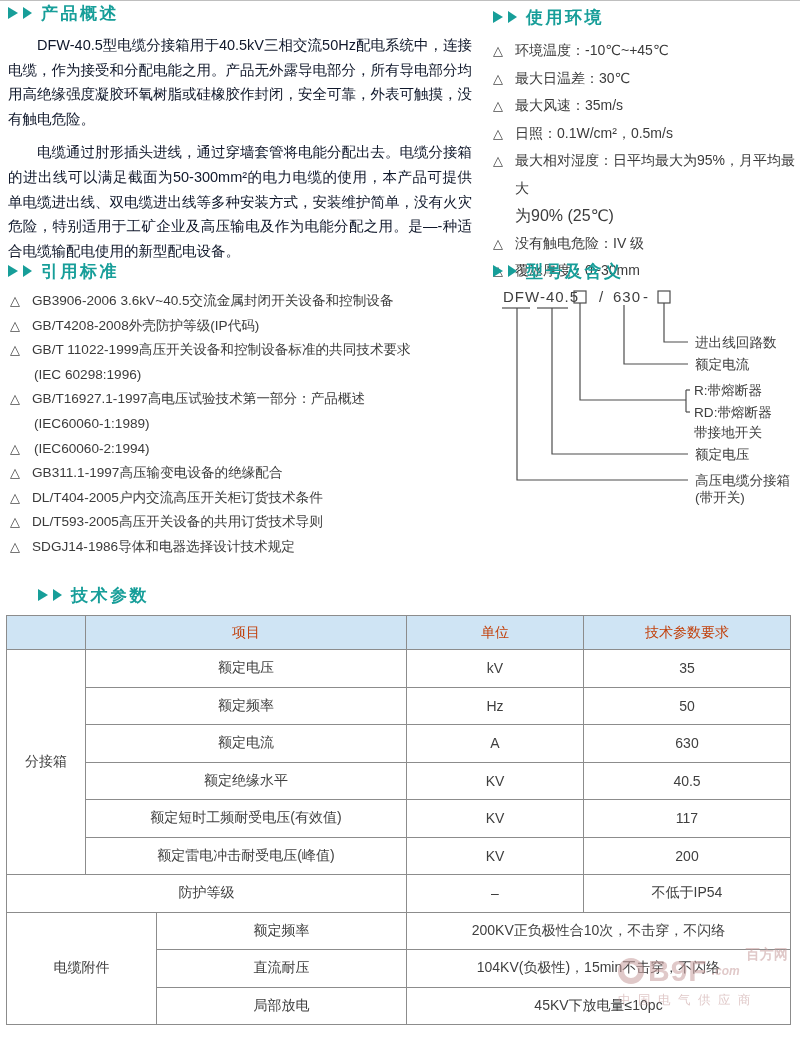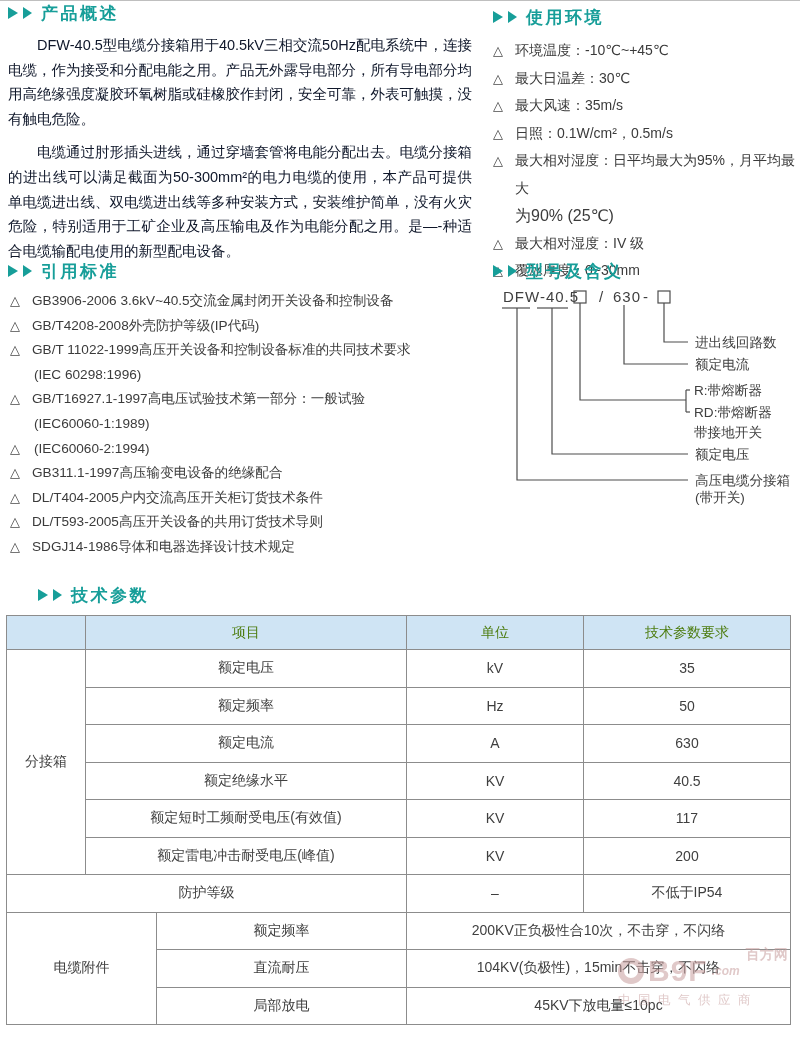--- a/index.html
+++ b/index.html
@@ -28,21 +28,21 @@
   .std-wrap2{padding-left:26px;font-size:13.6px;line-height:24.6px;}
   
   .model-svg text{fill:#3f3f3f;}
   .model-svg .code{font-size:15px;letter-spacing:1px;}
   .model-svg .lbl{font-size:13.6px;}
   .model-svg line,.model-svg rect,.model-svg polyline{stroke:#4d4d4d;stroke-width:1.2;fill:none;}
   
   .divider{position:absolute;left:0;top:608;width:800px;height:0;border-top:1px solid #bfbfbf;}
   table.params{position:absolute;left:6px;top:615px;width:784px;border-collapse:collapse;table-layout:fixed;}
   table.params td{border:1px solid #8c8c8c;text-align:center;vertical-align:middle;font-size:14px;color:#3f3f3f;padding:0;}
-  table.params tr.hd td{background:#cfe4f4;color:#4d7c0f;}
+  table.params tr.hd td{background:#cfe4f4;color:#c2410c;}
   table.params tr.hd{height:34px;}
   table.params tr.bd{height:37.5px;}
   td.cat{color:#3f3f3f;}
   td.left{text-align:left;padding-left:22px;}
   
   .watermark{position:absolute;left:618px;top:958px;width:184px;opacity:0.55;color:#c79d9d;pointer-events:none;}
   .wm-row1{display:flex;align-items:center;gap:4px;}
   .wm-logo{width:26px;height:26px;border:6px solid #c79d9d;border-radius:50%;box-sizing:border-box;flex:0 0 auto;}
   .wm-brand{font-size:30px;font-weight:bold;line-height:26px;letter-spacing:1px;}
   .wm-col{display:flex;flex-direction:column;align-items:flex-end;font-style:italic;}
@@ -71,37 +71,37 @@
         <span class="tri t2"></span>
       <span class="sec-title">使用环境</span>
     </div>
     <div class="env-list">
       <div class="env-item"><span class="blt">△</span><span>环境温度：-10℃~+45℃</span></div>
       <div class="env-item"><span class="blt">△</span><span>最大日温差：30℃</span></div>
       <div class="env-item"><span class="blt">△</span><span>最大风速：35m/s</span></div>
       <div class="env-item"><span class="blt">△</span><span>日照：0.1W/cm²，0.5m/s</span></div>
       <div class="env-item"><span class="blt">△</span><span>最大相对湿度：日平均最大为95%，月平均最大</span></div>
       <div class="env-wrap2">为90% (25℃)</div>
-      <div class="env-item"><span class="blt">△</span><span>最大相对湿度：IV 级</span></div>
+      <div class="env-item"><span class="blt">△</span><span>没有触电危险：IV 级</span></div>
       <div class="env-item"><span class="blt">△</span><span>覆冰厚度：0~30mm</span></div>
     </div>
   </div>
 
   <div class="abs" style="left:8px;top:260px;width:470px;">
     <div class="sec-head">
       <span class="tri"></span>
         <span class="tri t2"></span>
       <span class="sec-title">引用标准</span>
     </div>
     <div class="std-list">
       <div class="std-item"><span class="blt">△</span><span>GB3906-2006 3.6kV~40.5交流金属封闭开关设备和控制设备</span></div>
       <div class="std-item"><span class="blt">△</span><span>GB/T4208-2008外壳防护等级(IP代码)</span></div>
       <div class="std-item"><span class="blt">△</span><span>GB/T 11022-1999高压开关设备和控制设备标准的共同技术要求</span></div>
       <div class="std-wrap2">(IEC 60298:1996)</div>
-      <div class="std-item"><span class="blt">△</span><span>GB/T16927.1-1997高电压试验技术第一部分：一般试验</span></div>
+      <div class="std-item"><span class="blt">△</span><span>GB/T16927.1-1997高电压试验技术第一部分：产品概述</span></div>
       <div class="std-wrap2">(IEC60060-1:1989)</div>
       <div class="std-item"><span class="blt">△</span></div>
       <div class="std-wrap2">(IEC60060-2:1994)</div>
       <div class="std-item"><span class="blt">△</span><span>GB311.1-1997高压输变电设备的绝缘配合</span></div>
       <div class="std-item"><span class="blt">△</span><span>DL/T404-2005户内交流高压开关柜订货技术条件</span></div>
       <div class="std-item"><span class="blt">△</span><span>DL/T593-2005高压开关设备的共用订货技术导则</span></div>
       <div class="std-item"><span class="blt">△</span><span>SDGJ14-1986导体和电器选择设计技术规定</span></div>
     </div>
   </div>
 

